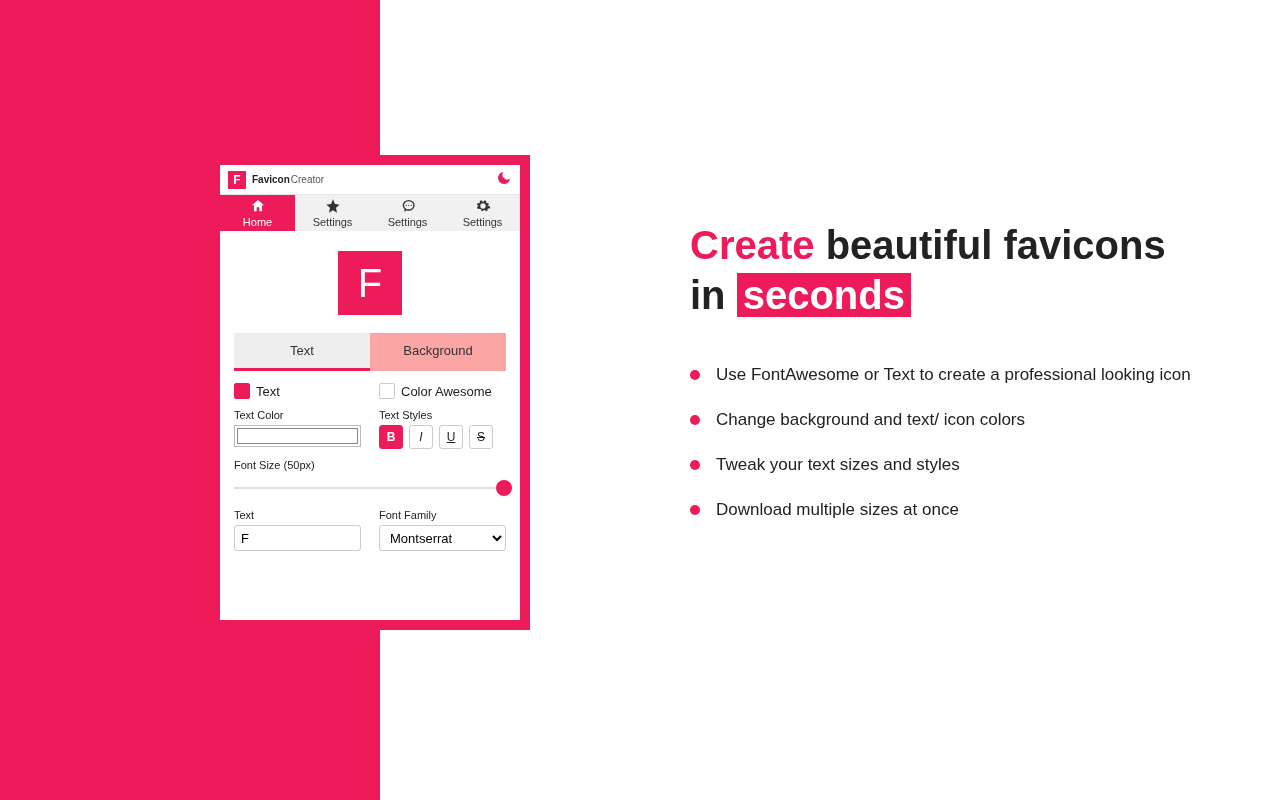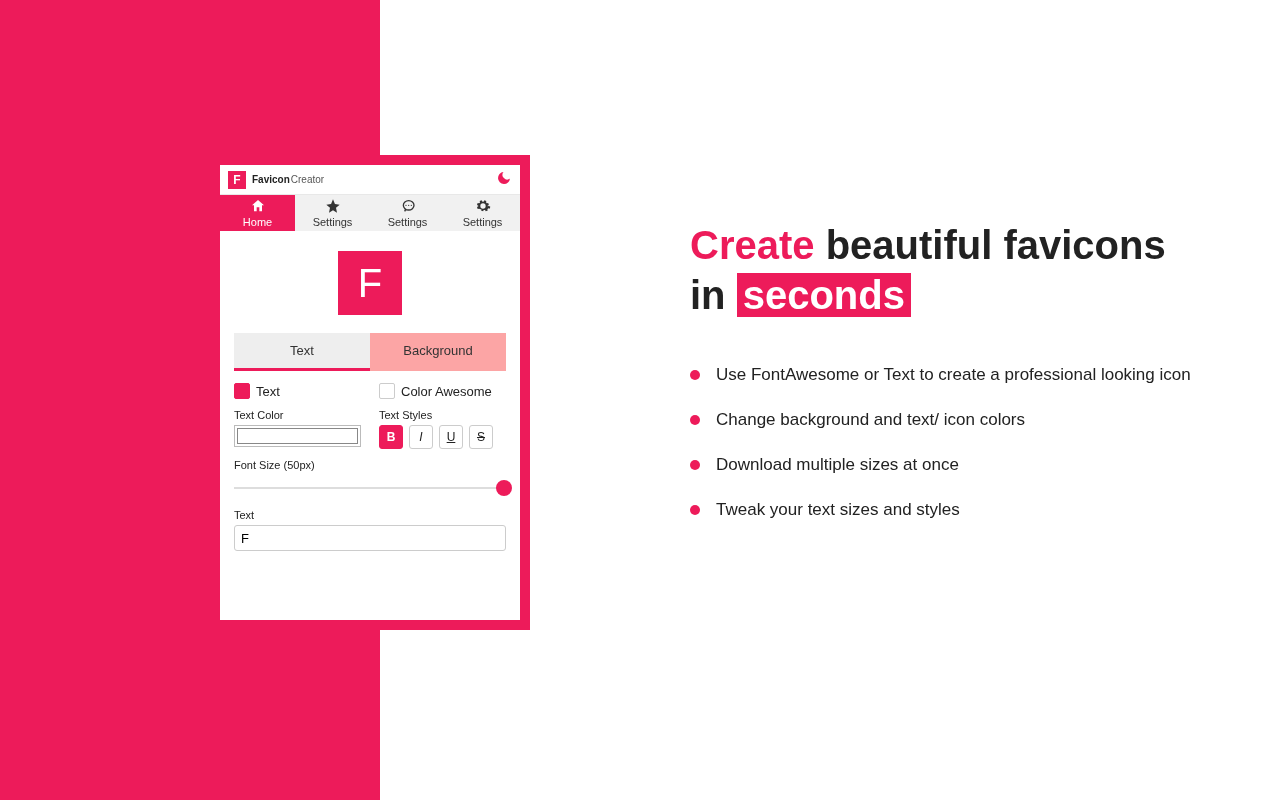--- a/index.html
+++ b/index.html
@@ -159,29 +159,35 @@
           <div class="slider-track"></div>
           <div class="slider-thumb"></div>
         </div>
       </div>
 
       <div class="row">
         <div class="col">
           <span class="label">Text</span>
           <input class="text-field" value="F" style="">
         </div>
+        <div class="col">
+          <span class="label">Font Family</span>
+          <select class="select-field">
+            <option>Montserrat</option>
+          </select>
+        </div>
       </div>
 
     </div>
   </div>
 </div>
 
 <div class="marketing">
   <div class="headline">
     <span class="accent">Create</span><span> beautiful favicons in </span><span class="hl">seconds</span>
   </div>
   <ul class="bullets">
     <li>Use FontAwesome or Text to create a professional looking icon</li>
     <li>Change background and text/ icon colors</li>
+    <li>Tweak your text sizes and styles</li>
     <li>Download multiple sizes at once</li>
-    <li>Tweak your text sizes and styles</li>
   </ul>
 </div>
 
 </body></html>

